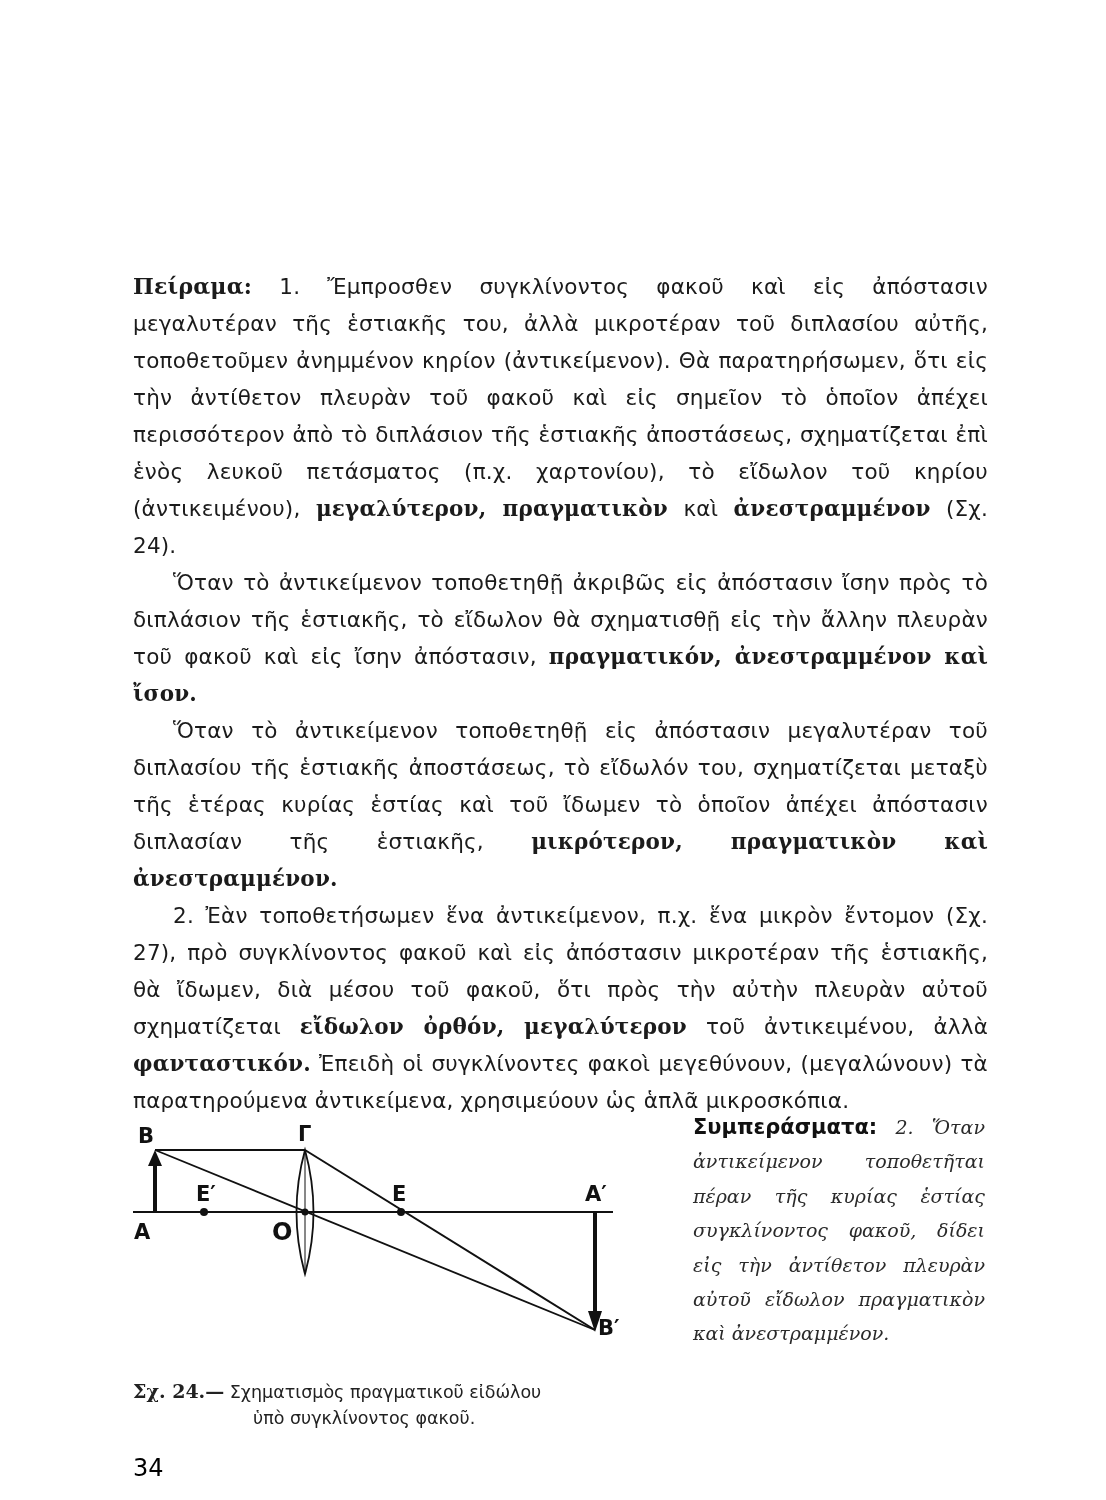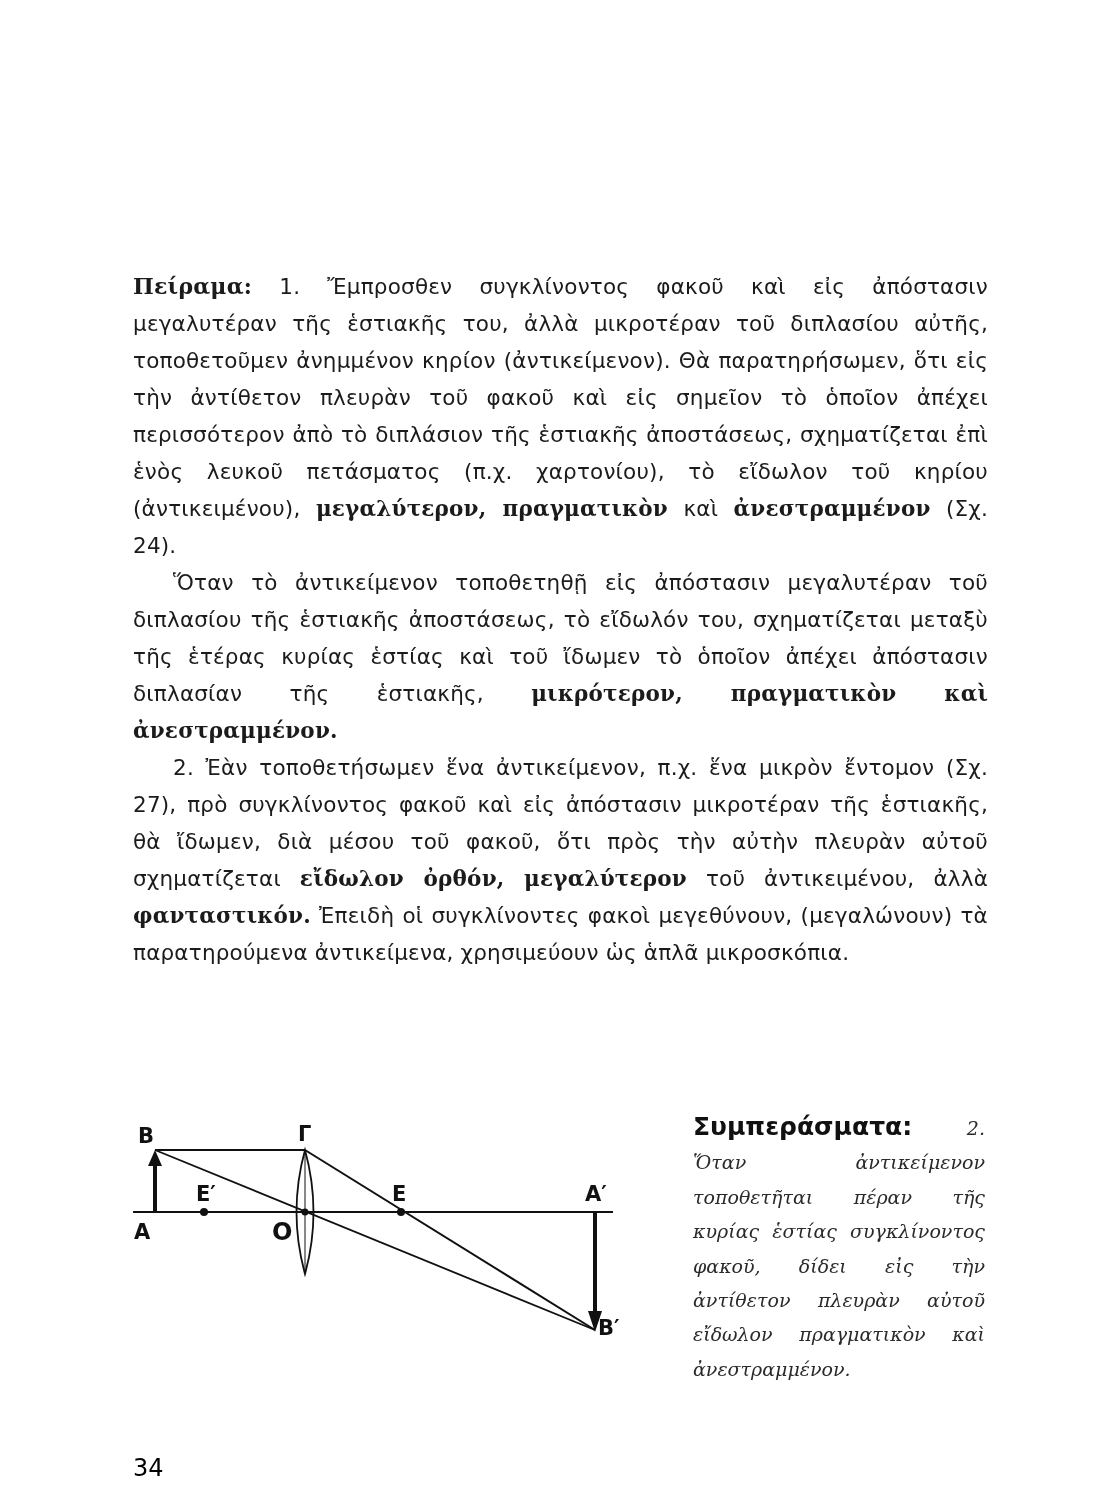--- a/index.html
+++ b/index.html
@@ -36,35 +36,36 @@
   }
   .caption .cap-num { font-family: "DejaVu Serif", serif; font-weight: bold; font-size: 19px; }
   .caption .cap-line2 { display: block; padding-left: 120px; }
   .conclusions {
     position: absolute; left: 693px; top: 1110px; width: 292px;
     font-family: "DejaVu Serif", serif; font-style: italic; font-size: 19px;
     line-height: 34.4px; text-align: justify; color: #2a2a2a;
   }
   .conclusions .c-head {
     font-family: "DejaVu Sans", sans-serif; font-style: normal; font-weight: bold;
-    font-size: 25px; color: #111;
+    font-size: 21px; color: #111;
   }
   .page-num {
     position: absolute; left: 133px; top: 1454px;
     font-family: "DejaVu Sans", sans-serif; font-size: 24px; color: #000000;
   }
 </style>
 </head>
 <body>
 
 <div class="page">
 
 
   <div class="body-text">
     <p><span class="lead">Πείραμα:</span><span> 1. Ἔμπροσθεν συγκλίνοντος φακοῦ καὶ εἰς ἀπόστασιν μεγαλυτέραν τῆς ἑστιακῆς του, ἀλλὰ μικροτέραν τοῦ διπλασίου αὐτῆς, τοποθετοῦμεν ἀνημμένον κηρίον (ἀντικείμενον). Θὰ παρατηρήσωμεν, ὅτι εἰς τὴν ἀντίθετον πλευρὰν τοῦ φακοῦ καὶ εἰς σημεῖον τὸ ὁποῖον ἀπέχει περισσότερον ἀπὸ τὸ διπλάσιον τῆς ἑστιακῆς ἀποστάσεως, σχηματίζεται ἐπὶ ἑνὸς λευκοῦ πετάσματος (π.χ. χαρτονίου), τὸ εἴδωλον τοῦ κηρίου (ἀντικειμένου), </span><span class="b">μεγαλύτερον, πραγματικὸν</span><span> καὶ </span><span class="b">ἀνεστραμμένον</span><span> (Σχ. 24).</span></p>
+    <p class="indent"><span>Ὅταν τὸ ἀντικείμενον τοποθετηθῇ ἀκριβῶς εἰς ἀπόστασιν ἴσην πρὸς τὸ διπλάσιον τῆς ἑστιακῆς, τὸ εἴδωλον θὰ σχηματισθῇ εἰς τὴν ἄλλην πλευρὰν τοῦ φακοῦ καὶ εἰς ἴσην ἀπόστασιν, </span><span class="b">πραγματικόν, ἀνεστραμμένον καὶ ἴσον.</span></p>
     <p class="indent"><span>Ὅταν τὸ ἀντικείμενον τοποθετηθῇ εἰς ἀπόστασιν μεγαλυτέραν τοῦ διπλασίου τῆς ἑστιακῆς ἀποστάσεως, τὸ εἴδωλόν του, σχηματίζεται μεταξὺ τῆς ἑτέρας κυρίας ἑστίας καὶ τοῦ ἴδωμεν τὸ ὁποῖον ἀπέχει ἀπόστασιν διπλασίαν τῆς ἑστιακῆς, </span><span class="b">μικρότερον, πραγματικὸν καὶ ἀνεστραμμένον.</span></p>
     <p class="indent"><span>2. Ἐὰν τοποθετήσωμεν ἕνα ἀντικείμενον, π.χ. ἕνα μικρὸν ἔντομον (Σχ. 27), πρὸ συγκλίνοντος φακοῦ καὶ εἰς ἀπόστασιν μικροτέραν τῆς ἑστιακῆς, θὰ ἴδωμεν, διὰ μέσου τοῦ φακοῦ, ὅτι πρὸς τὴν αὐτὴν πλευρὰν αὐτοῦ σχηματίζεται </span><span class="b">εἴδωλον ὀρθόν, μεγαλύτερον</span><span> τοῦ ἀντικειμένου, ἀλλὰ </span><span class="b">φανταστικόν.</span><span> Ἐπειδὴ οἱ συγκλίνοντες φακοὶ μεγεθύνουν, (μεγαλώνουν) τὰ παρατηρούμενα ἀντικείμενα, χρησιμεύουν ὡς ἁπλᾶ μικροσκόπια.</span></p>
   </div>
 
   <div class="figure">
     <svg width="500" height="230" viewBox="0 0 500 230">
 
       <line x1="3" y1="94" x2="483" y2="94" stroke="#111" stroke-width="2.2"></line>
 
       <line x1="25" y1="94" x2="25" y2="40" stroke="#111" stroke-width="4"></line>
@@ -89,19 +90,23 @@
     <div class="fig-label" style="left:8px; top:6px;">B</div>
     <div class="fig-label" style="left:168px; top:4px;">Γ</div>
     <div class="fig-label" style="left:4px; top:102px;">A</div>
     <div class="fig-label" style="left:66px; top:64px;">E′</div>
     <div class="fig-label" style="left:142px; top:100px; font-size:24px;">O</div>
     <div class="fig-label" style="left:262px; top:64px;">E</div>
     <div class="fig-label" style="left:455px; top:64px;">A′</div>
     <div class="fig-label" style="left:468px; top:198px;">B′</div>
   </div>
 
+  <div class="caption">
+    <span class="cap-num">Σχ. 24.—</span><span> Σχηματισμὸς πραγματικοῦ εἰδώλου</span>
+    <span class="cap-line2">ὑπὸ συγκλίνοντος φακοῦ.</span>
+  </div>
 
   <div class="conclusions">
     <span class="c-head">Συμπεράσματα:</span><span> 2. Ὅταν ἀντικείμενον τοποθετῆται πέραν τῆς κυρίας ἑστίας συγκλίνοντος φακοῦ, δίδει εἰς τὴν ἀντίθετον πλευρὰν αὐτοῦ εἴδωλον πραγματικὸν καὶ ἀνεστραμμένον.</span>
   </div>
 
   <div class="page-num">34</div>
 </div>
 
 </body></html>

